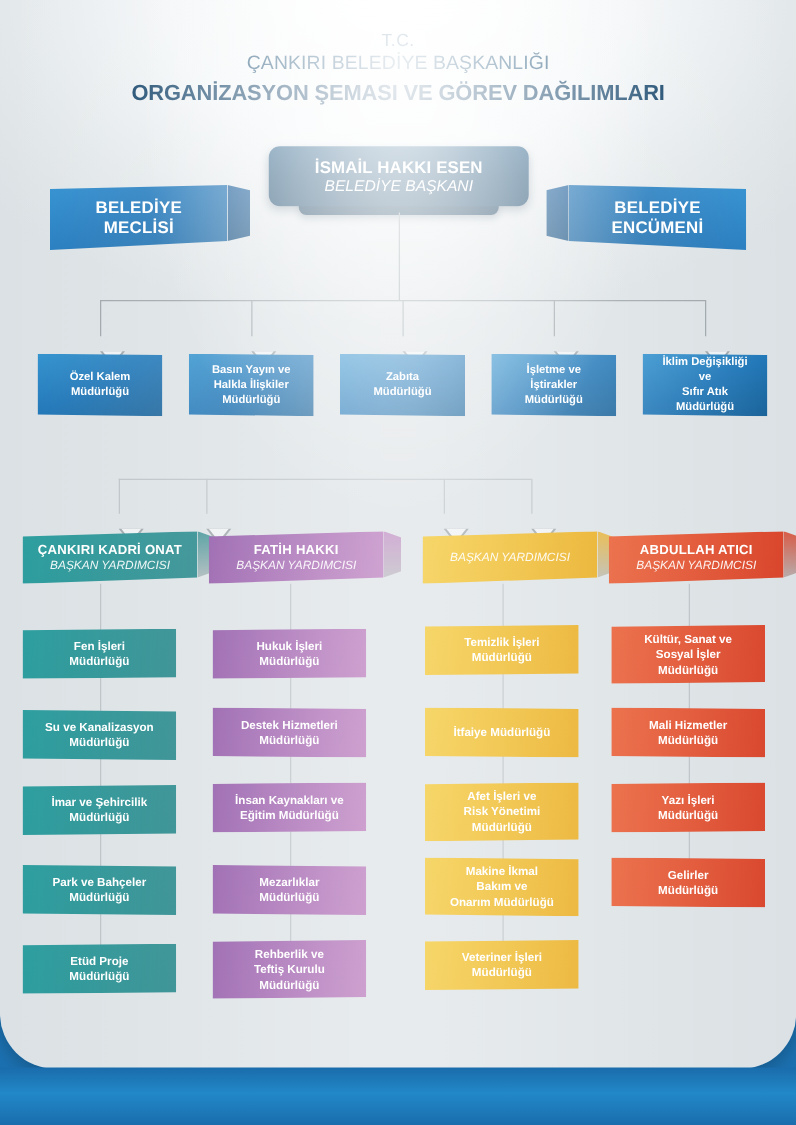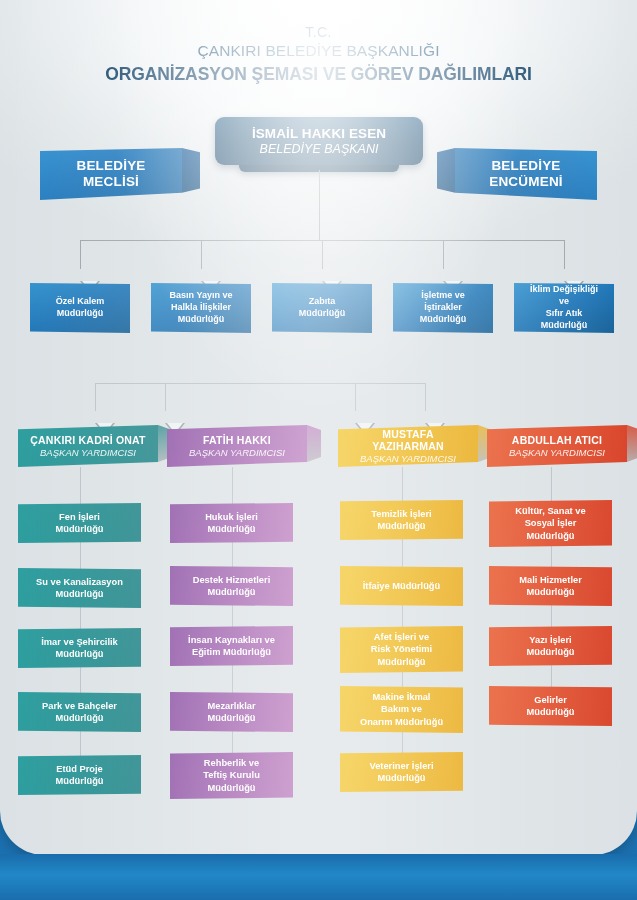--- a/index.html
+++ b/index.html
@@ -306,21 +306,20 @@
           <div class="sub" style="left: 170px; top: 692px; height: 40px; background: linear-gradient(100deg, rgb(138, 79, 163) 0%, rgb(181, 113, 184) 100%); clip-path: polygon(0px 0px, 100% 3%, 100% 100%, 0px 97%);">
             <span>Mezarlıklar<br>Müdürlüğü</span>
           </div>
           <div class="sub" style="left: 170px; top: 752px; height: 47px; background: linear-gradient(100deg, rgb(138, 79, 163) 0%, rgb(181, 113, 184) 100%); clip-path: polygon(0px 3%, 100% 0px, 100% 97%, 0px 100%);">
             <span>Rehberlik ve<br>Teftiş Kurulu<br>Müdürlüğü</span>
           </div>
           <div class="deputy" style="left: 338px; top: 425px; width: 140px;">
             <div class="face" style="background: linear-gradient(105deg, rgb(242, 193, 28) 0%, rgb(232, 168, 20) 100%); clip-path: polygon(0px 10%, 100% 0px, 100% 88%, 0px 100%);"></div>
             <div style="position: absolute; left: 140px; top: 0px; width: 14px; height: 42px; background: linear-gradient(rgb(232, 168, 20), rgba(0, 0, 0, 0.22)); clip-path: polygon(0px 0px, 100% 12%, 100% 76%, 0px 88%); opacity: 0.85;"></div>
             <div class="txt">
-              <div class="nm">MUSTAFA<br>YAZIHARMAN</div>
               <div class="ti">BAŞKAN YARDIMCISI</div>
             </div>
           </div>
           <div class="col-line" style="left: 402px; top: 467px; height: 305px;"></div>
           <div class="sub" style="left: 340px; top: 500px; height: 40px; background: linear-gradient(100deg, rgb(242, 193, 28) 0%, rgb(232, 168, 20) 100%); clip-path: polygon(0px 3%, 100% 0px, 100% 97%, 0px 100%);">
             <span>Temizlik İşleri<br>Müdürlüğü</span>
           </div>
           <div class="sub" style="left: 340px; top: 566px; height: 40px; background: linear-gradient(100deg, rgb(242, 193, 28) 0%, rgb(232, 168, 20) 100%); clip-path: polygon(0px 0px, 100% 3%, 100% 100%, 0px 97%);">
             <span>İtfaiye Müdürlüğü</span>
           </div>

